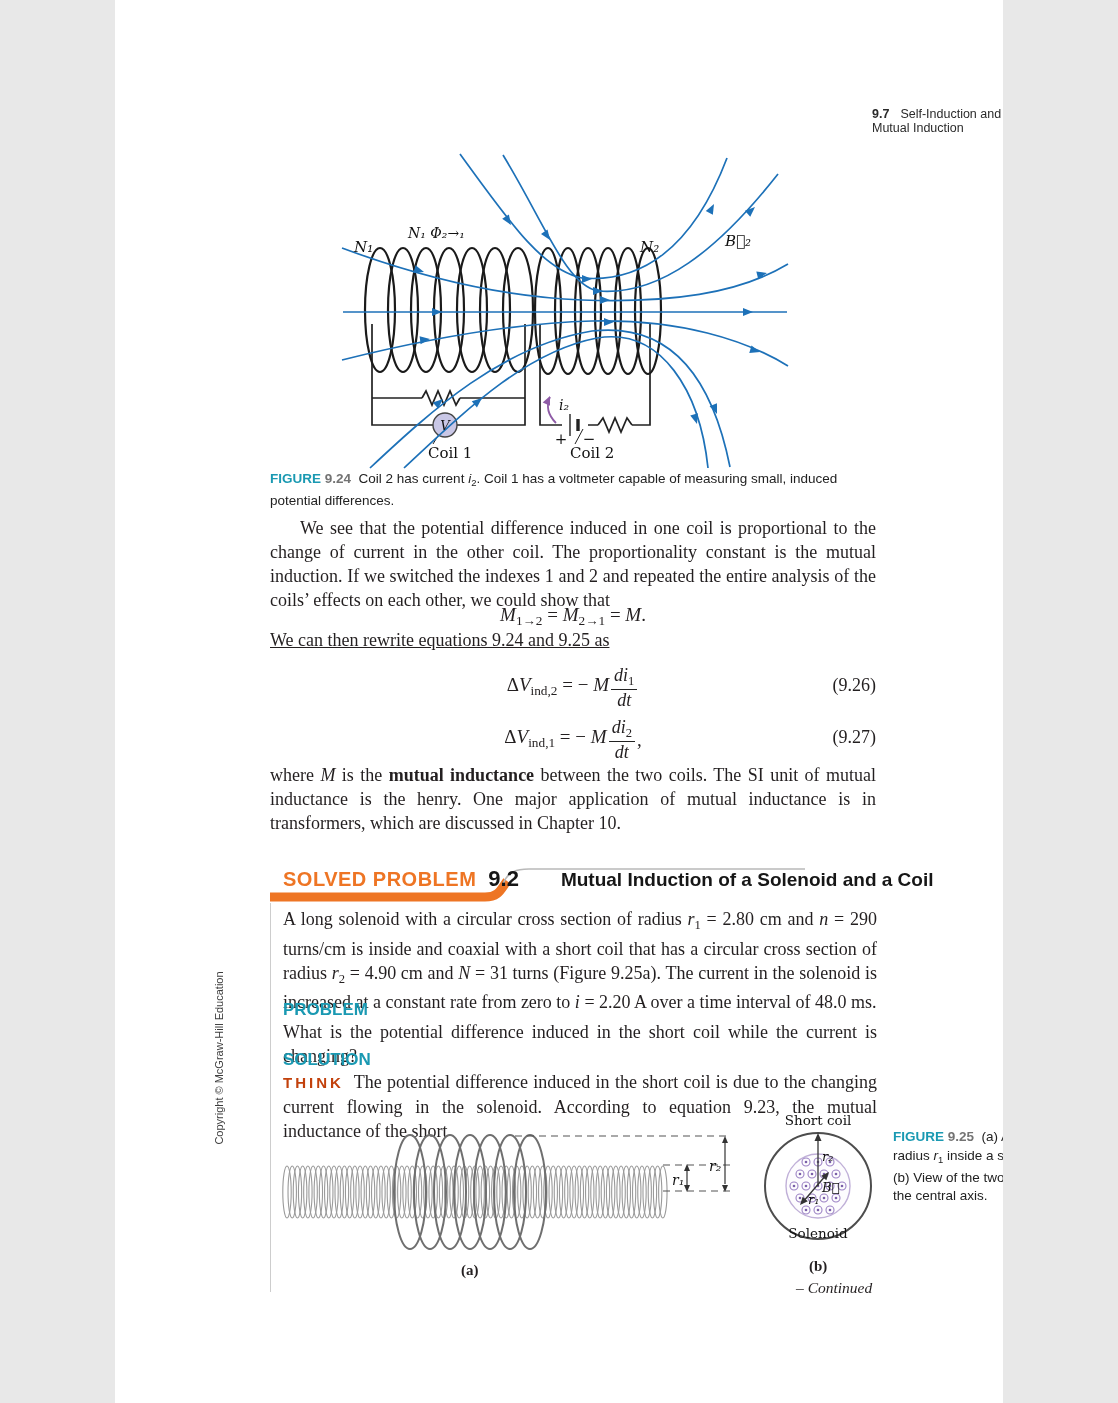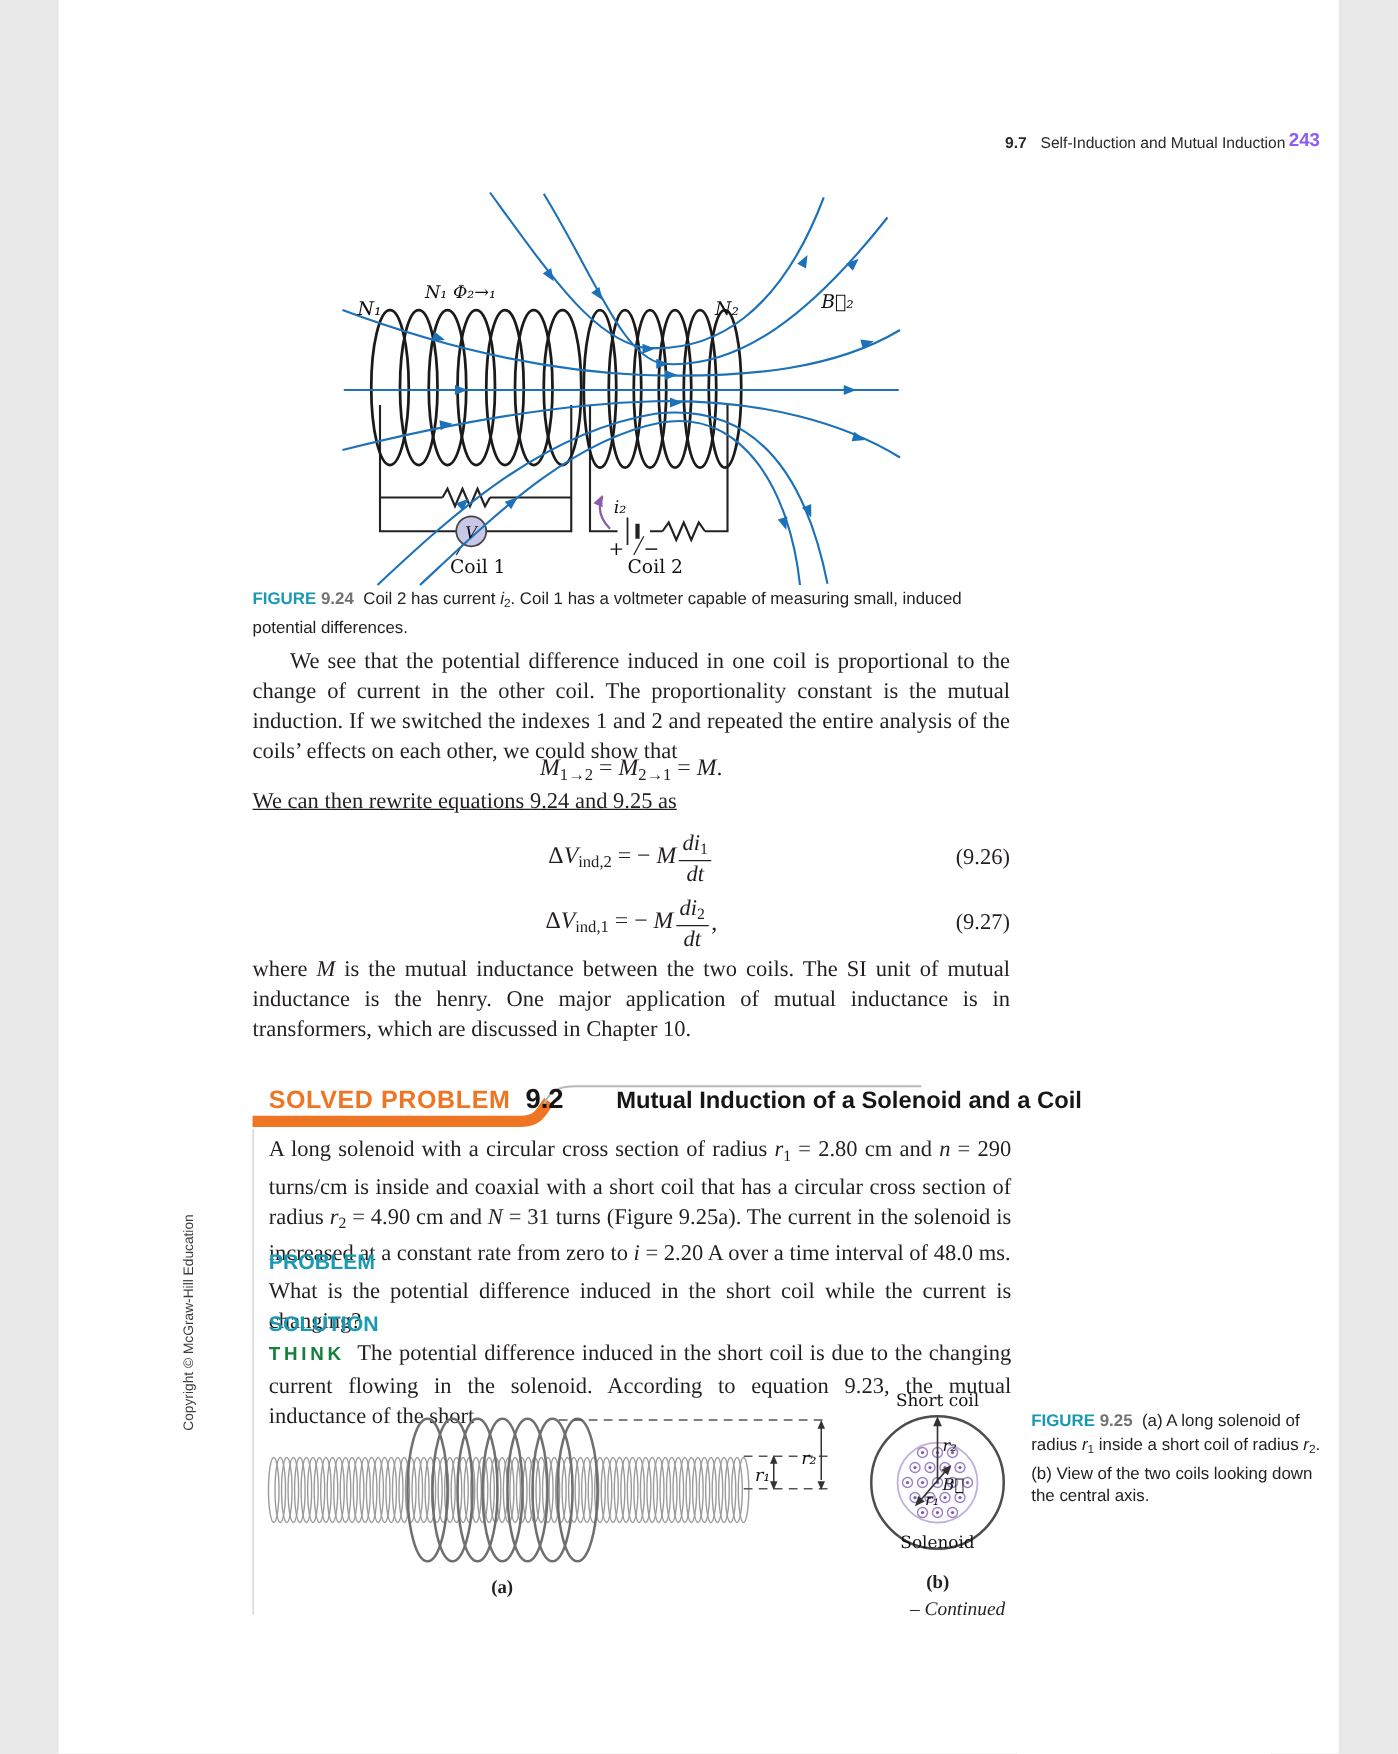--- a/index.html
+++ b/index.html
@@ -1,21 +1,21 @@
 <!DOCTYPE html>
 <html><head>
 <meta charset="utf-8">
 <style>
   html,body{margin:0;padding:0;background:#e8e8e8;}
-  .page{position:relative;width:1024px;height:1403px;background:#ffffff;margin:0 auto;
+  .page{position:relative;width:888px;height:1403px;background:#ffffff;margin:0 auto;
         font-family:"Liberation Serif",serif;color:#231f20;overflow:hidden;}
   .abs{position:absolute;}
   
   .seg-i{font-style:italic;}
-  .seg-b{font-weight:400;}
+  .seg-b{font-weight:700;}
   .seg-sub{font-size:70%;vertical-align:-0.28em;font-style:normal;}
   
   .runhead{font-family:"Liberation Sans",sans-serif;font-size:12.5px;color:#2a2a2a;}
   .runhead .sec{font-weight:700;margin-right:11px;}
   .pagenum{font-family:"Liberation Sans",sans-serif;font-weight:700;font-size:15px;color:#8b5cf6;}
   
   .para{font-size:18px;line-height:24px;text-align:justify;}
   .indent{text-indent:30px;font-family:Liberation Serif, serif;}
   
   .caption{font-family:"Liberation Sans",sans-serif;font-size:13.5px;line-height:18.5px;color:#222;}
@@ -28,21 +28,21 @@
   .frac{display:inline-block;vertical-align:middle;text-align:center;font-size:18px;line-height:1.08;margin:0 2px;}
   .frac .num{display:block;padding:0 3px 1px;border-bottom:1.4px solid #222;}
   .frac .den{display:block;padding-top:1px;}
   
   .sp-rule{position:absolute;left:155px;top:903px;height:389px;border-left:1.5px solid #cdcdcd;}
   .sp-head{position:absolute;left:168px;top:866px;display:flex;align-items:baseline;white-space:nowrap;}
   .sp-label{font-family:"Liberation Sans",sans-serif;font-weight:700;font-size:20px;color:#ee7524;letter-spacing:.5px;}
   .sp-num{font-family:"Liberation Sans",sans-serif;font-weight:700;font-size:22px;color:#161616;margin-left:12px;}
   .sp-title{font-family:"Liberation Sans",sans-serif;font-weight:700;font-size:19px;color:#161616;margin-left:42px;}
   .subhead{font-family:"Liberation Sans",sans-serif;font-weight:700;font-size:17px;color:#1a99b2;}
-  .think-label{font-family:"Liberation Sans",sans-serif;font-weight:700;font-size:15px;color:#15803d;letter-spacing:3px;margin-right:10px;}
+  .think-label{font-family:"Liberation Sans",sans-serif;font-weight:700;font-size:15px;color:#c2410c;letter-spacing:3px;margin-right:10px;}
   
   .svgt{font-family:"DejaVu Serif","Liberation Serif",serif;fill:#111;}
   .it{font-style:italic;}
   .copyright{position:absolute;left:104px;top:1058px;transform:translate(-50%,-50%) rotate(-90deg);
              white-space:nowrap;font-family:"Liberation Sans",sans-serif;font-size:11px;color:#3c3c3c;}
   .sublabel{font-weight:700;font-size:15px;}
   .continued{font-style:italic;font-size:15.5px;}
 </style>
 </head>
 <body>

